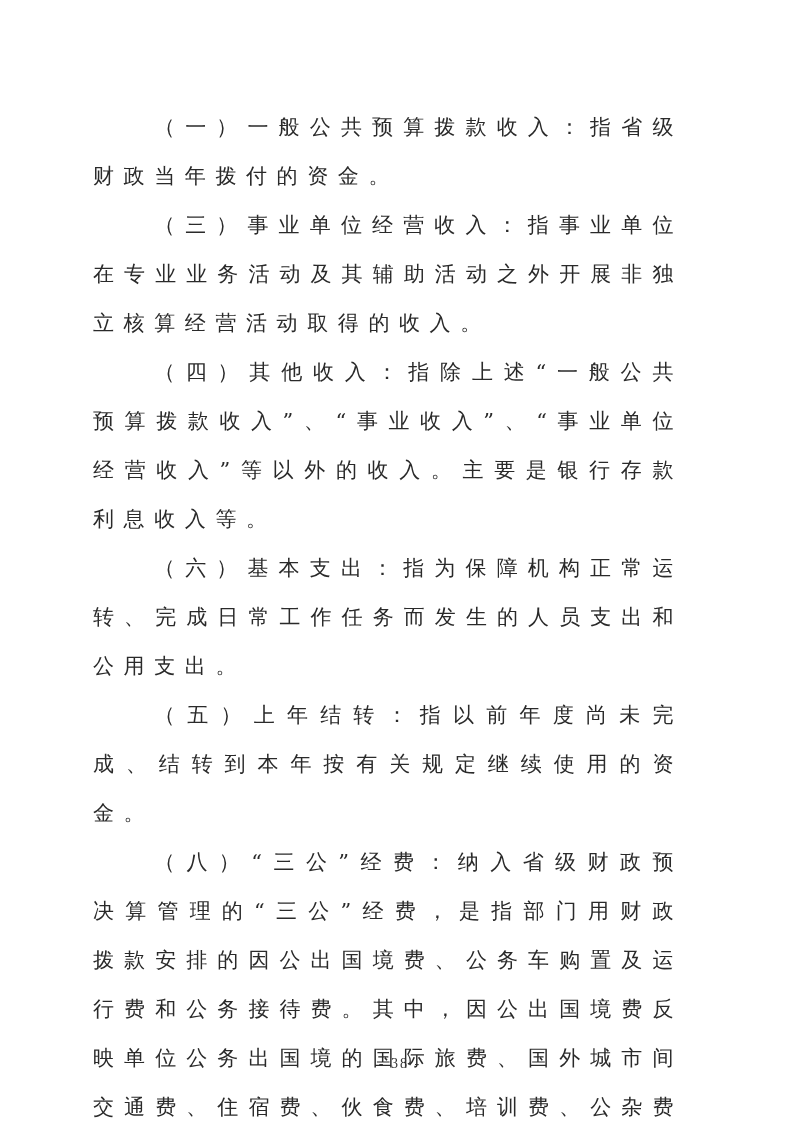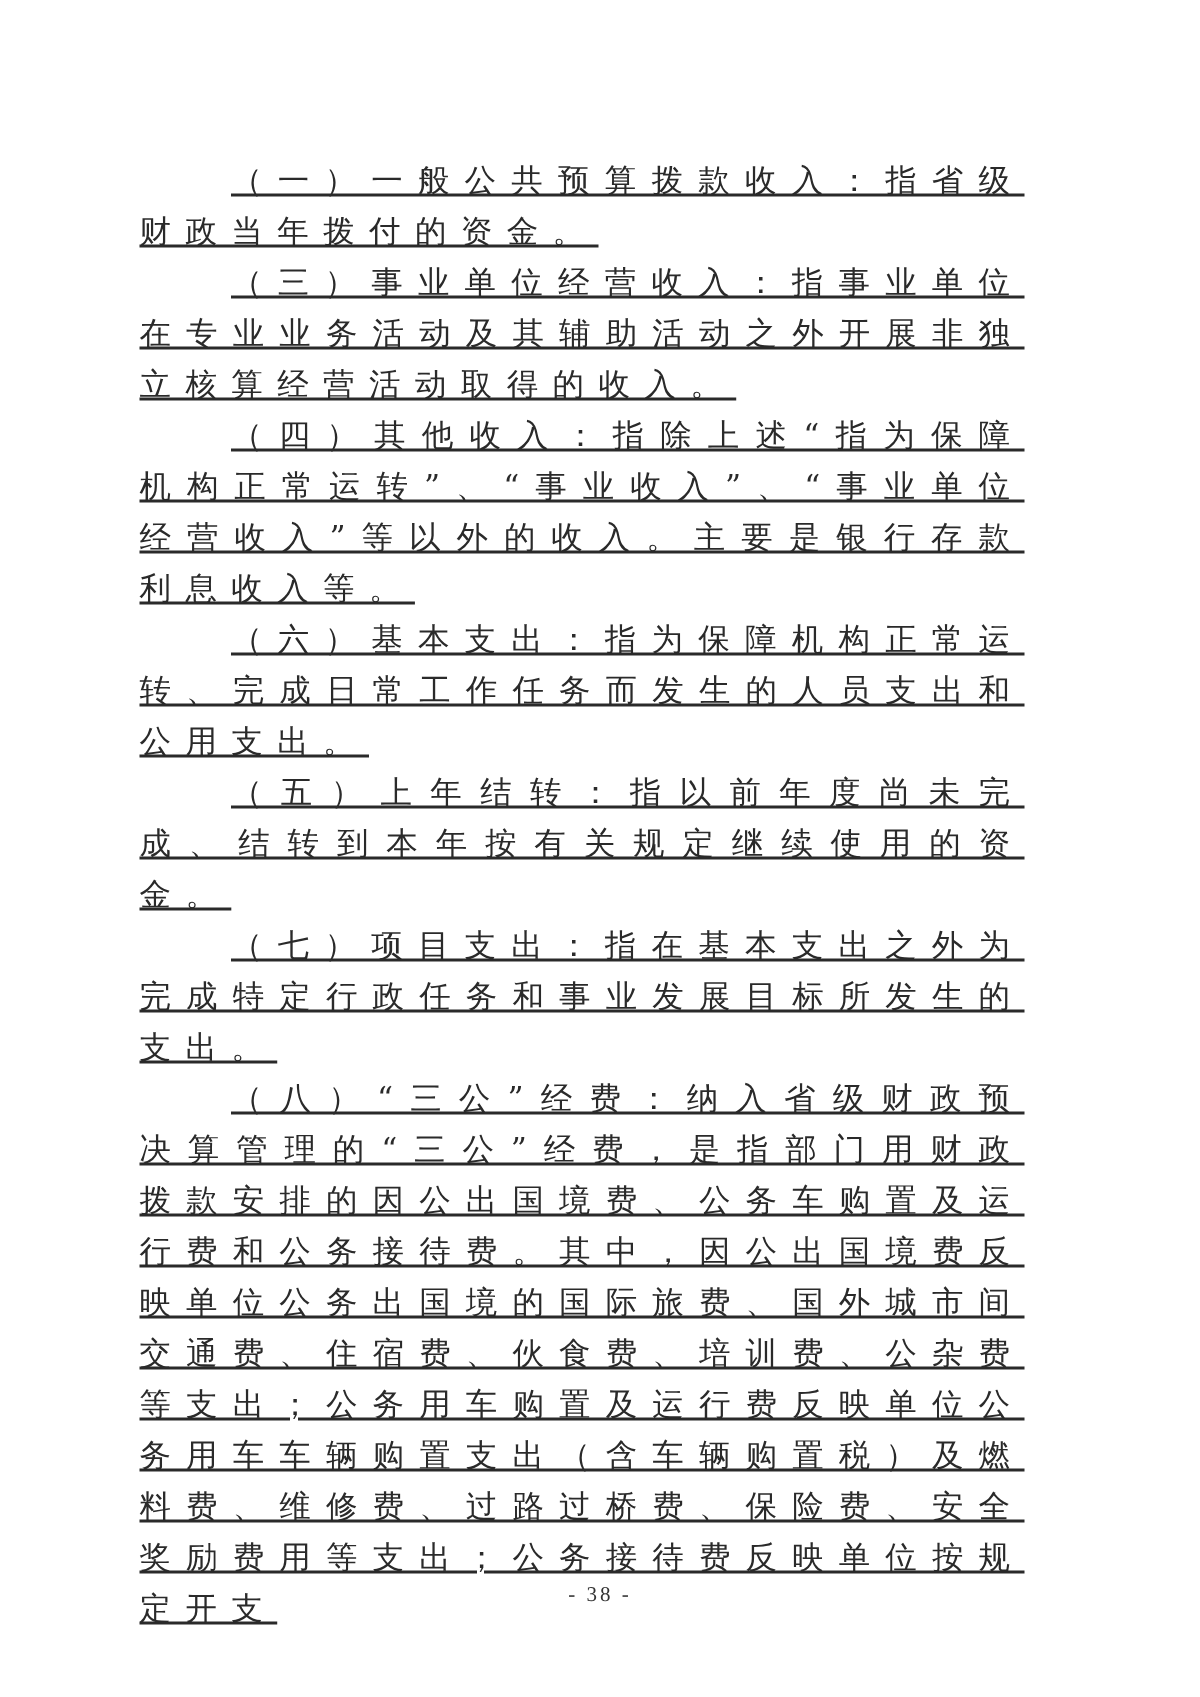--- a/index.html
+++ b/index.html
@@ -24,48 +24,46 @@
     }
     .content {
       position: absolute;
       left: 93px;
       top: 103px;
       width: 590px;
     }
     .para {
       margin: 0;
       font-size: 21px;
-      line-height: 34px;
+      line-height: 49px;
       letter-spacing: 9.6px;
       text-align: justify;
       text-align-last: left;
       text-indent: 61px;
       word-break: break-all;
       font-weight: 400;
-      text-decoration: underline;
     }
     .page-number {
       position: absolute;
       left: 0;
       width: 800px;
       top: 1056px;
       text-align: center;
       font-family: "Liberation Serif", serif;
       font-size: 14px;
       color: #333333;
       letter-spacing: 2px;
     }
   </style>
 </head>
 <body>
 
 <div class="page">
   <div class="content">
     <p class="para">（一）一般公共预算拨款收入：指省级财政当年拨付的资金。</p>
     <p class="para">（三）事业单位经营收入：指事业单位在专业业务活动及其辅助活动之外开展非独立核算经营活动取得的收入。</p>
-    <p class="para">（四）其他收入：指除上述“指为保障机构正常运转”、“事业收入”、“事业单位经营收入”等以外的收入。主要是银行存款利息收入等。</p>
+    <p class="para">（四）其他收入：指除上述“一般公共预算拨款收入”、“事业收入”、“事业单位经营收入”等以外的收入。主要是银行存款利息收入等。</p>
     <p class="para">（六）基本支出：指为保障机构正常运转、完成日常工作任务而发生的人员支出和公用支出。</p>
     <p class="para">（五）上年结转：指以前年度尚未完成、结转到本年按有关规定继续使用的资金。</p>
-    <p class="para">（七）项目支出：指在基本支出之外为完成特定行政任务和事业发展目标所发生的支出。</p>
     <p class="para">（八）“三公”经费：纳入省级财政预决算管理的“三公”经费，是指部门用财政拨款安排的因公出国境费、公务车购置及运行费和公务接待费。其中，因公出国境费反映单位公务出国境的国际旅费、国外城市间交通费、住宿费、伙食费、培训费、公杂费等支出；公务用车购置及运行费反映单位公务用车车辆购置支出（含车辆购置税）及燃料费、维修费、过路过桥费、保险费、安全奖励费用等支出；公务接待费反映单位按规定开支</p>
   </div>
   <div class="page-number">- 38 -</div>
 </div>
 
 </body></html>

